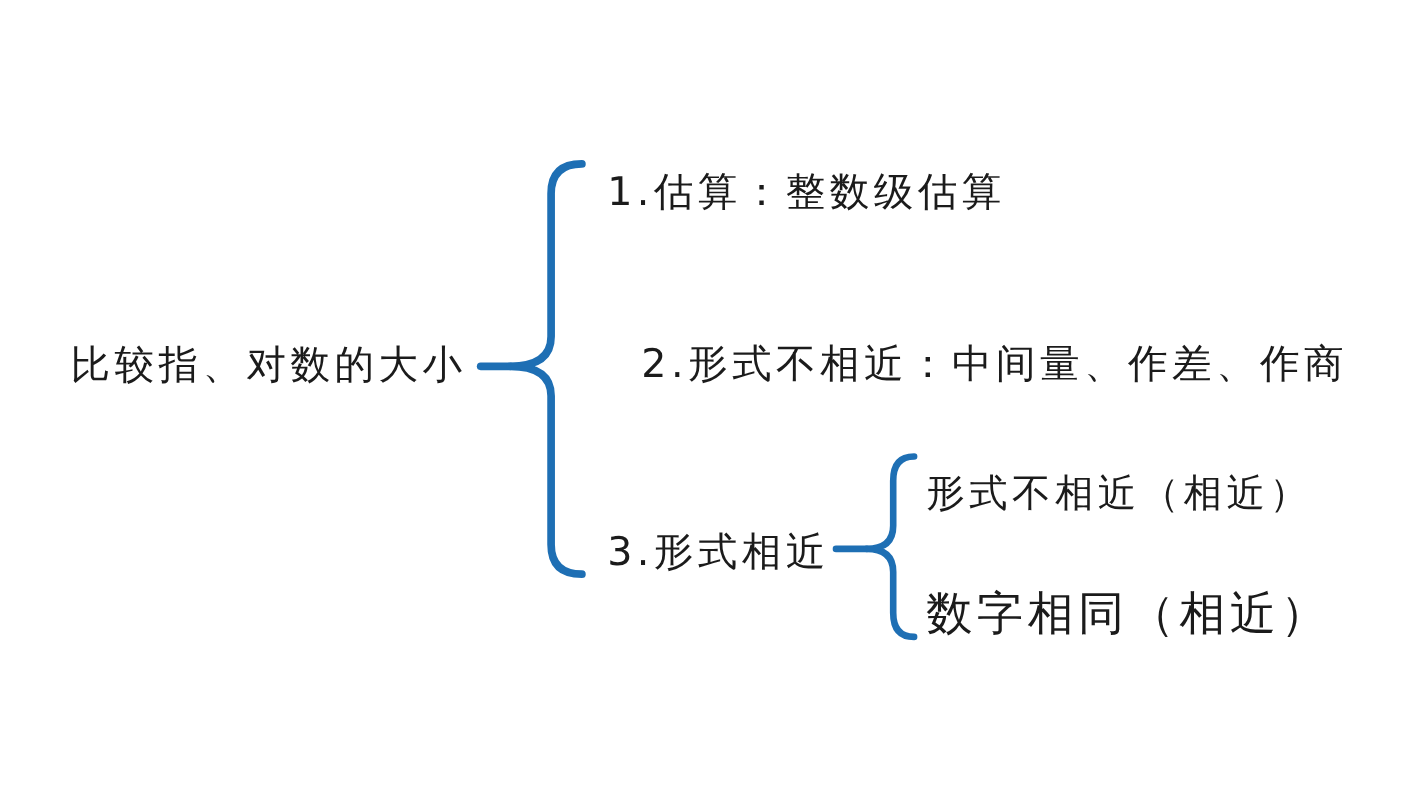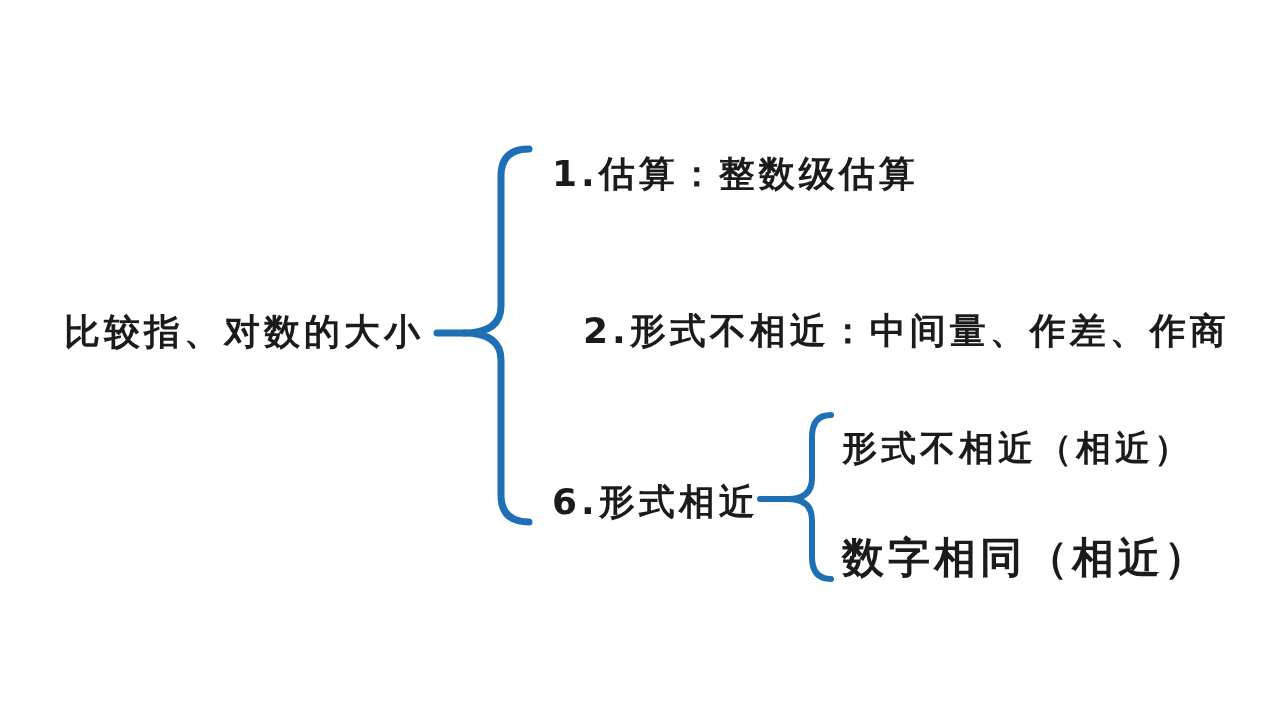--- a/index.html
+++ b/index.html
@@ -6,21 +6,21 @@
   html, body { width: 1280px; height: 720px; overflow: hidden; background: #ffffff; }
   .canvas {
     position: relative;
     width: 1280px;
     height: 720px;
     background: #ffffff;
     font-family: "DejaVu Sans", "Liberation Sans", sans-serif;
   }
   .node {
     position: absolute;
-    font-weight: bold;
+    font-weight: normal;
     color: #1b1b1b;
     white-space: nowrap;
     letter-spacing: 4px;
   }
   .root-node   { left: 64px;  top: 308px; font-size: 36px; }
   .branch-1    { left: 552px; top: 150px; font-size: 36px; }
   .branch-2    { left: 552px; top: 307px; font-size: 36px; margin-left: 31px; }
   .branch-3    { left: 552px; top: 478px; font-size: 36px; }
   .sub-1       { left: 842px; top: 425px; font-size: 35px; }
   .sub-2       { left: 842px; top: 530px; font-size: 42px; }
@@ -46,19 +46,19 @@
 
     <path stroke-width="6" d="M831,415 Q812,415 812,437 L812,478 Q812,499 788,499 Q812,499 812,520 L812,557 Q812,579 831,579" stroke="#1e6fb4"></path>
   </svg>
 
   <div class="node root-node">比较指、对数的大小</div>
 
   <div class="node branch-1">1.估算：整数级估算</div>
 
   <div class="node branch-2">2.形式不相近：中间量、作差、作商</div>
 
-  <div class="node branch-3">6.形式相近</div>
+  <div class="node branch-3">3.形式相近</div>
 
   <div class="node sub-1">形式不相近（相近）</div>
 
   <div class="node sub-2">数字相同（相近）</div>
 
 </div>
 
 </body></html>

